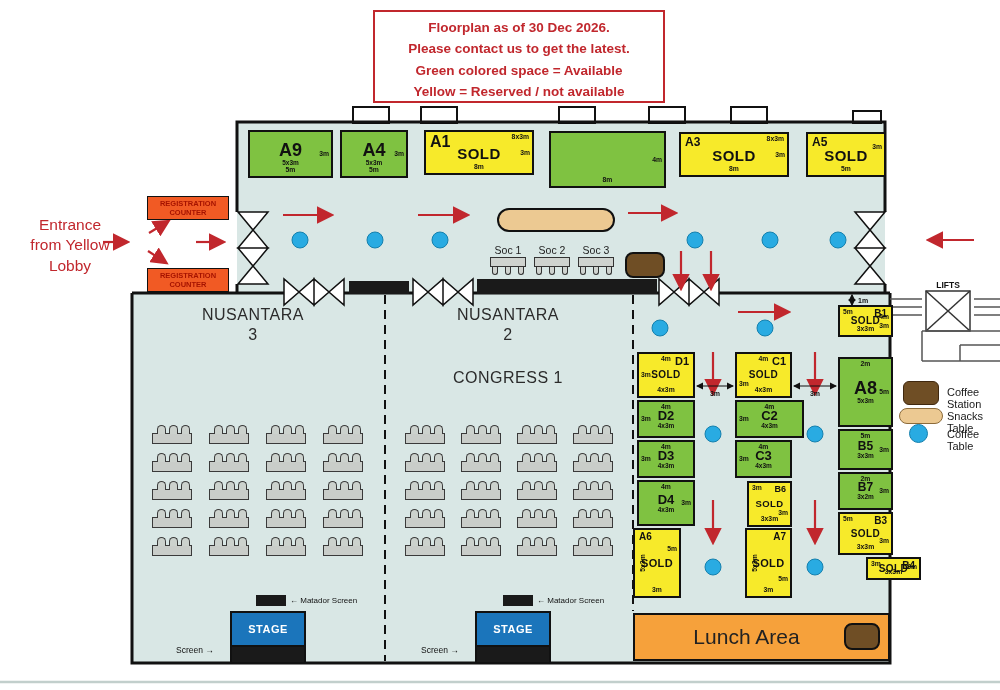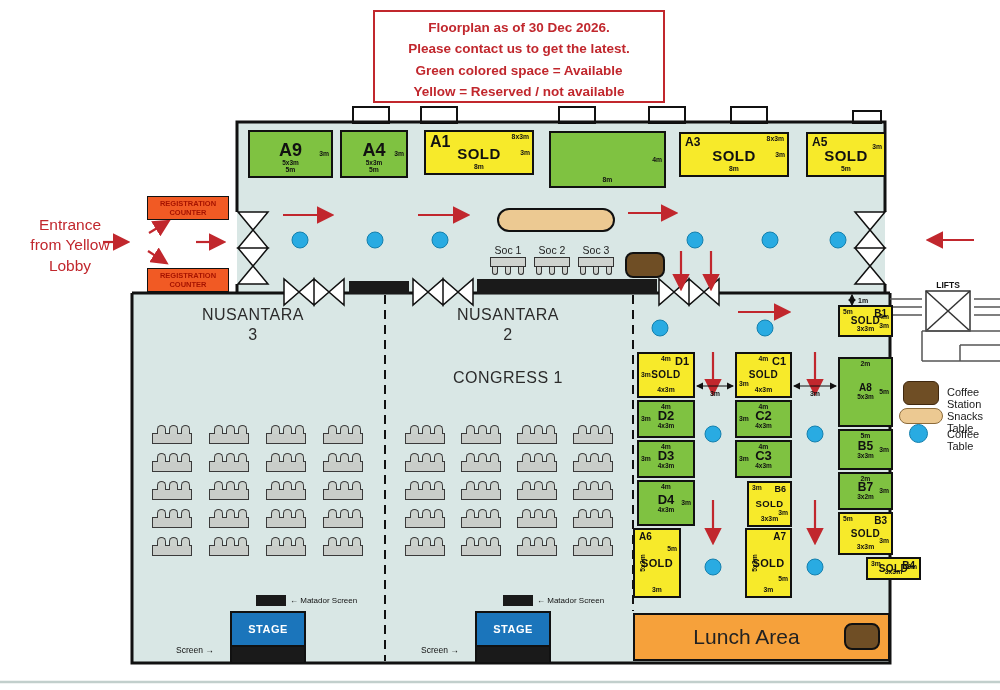--- a/index.html
+++ b/index.html
@@ -386,21 +386,21 @@
         <span class="sl lv">5x3m</span>
         <span class="sl bc">3m</span>
       </div>
       <div class="booth yellow" style="left: 735px; top: 352px; width: 57px; height: 46px; pointer-events: auto;">
         <span class="bname ntr" style="font-size:11px">C1</span>
         <span class="sold" style="font-size:10px">SOLD</span>
         <span class="sl tc">4m</span>
         <span class="sl l-dn">3m</span>
         <span class="sl bc">4x3m</span>
       </div>
-      <div class="booth green" style="left: 735px; top: 400px; width: 57px; height: 38px; pointer-events: auto; text-align: right;">
+      <div class="booth green" style="left: 735px; top: 400px; width: 69px; height: 38px; pointer-events: auto; text-align: right;">
         <span class="cwrap">
             <span class="bname" style="font-size:13px">C2</span>
           <span class="bsize">4x3m</span>
         </span>
         <span class="sl tc">4m</span>
         <span class="sl l">3m</span>
       </div>
       <div class="booth green" style="left: 735px; top: 440px; width: 57px; height: 38px; pointer-events: auto;">
         <span class="cwrap">
             <span class="bname" style="font-size:13px">C3</span>
@@ -426,21 +426,21 @@
       <div class="booth yellow" style="left: 838px; top: 305px; width: 55px; height: 32px; pointer-events: auto;">
         <span class="bname ntr" style="font-size:10px">B1</span>
         <span class="sold" style="font-size:10px">SOLD</span>
         <span class="sl tl">5m</span>
         <span class="sl r-up">4m</span>
         <span class="sl r-dn">3m</span>
         <span class="sl bc">3x3m</span>
       </div>
       <div class="booth green" style="left: 838px; top: 357px; width: 55px; height: 70px; pointer-events: auto;">
         <span class="cwrap">
-            <span class="bname" style="font-size:10px">A8</span>
+            <span class="bname" style="font-size:18px">A8</span>
           <span class="bsize">5x3m</span>
         </span>
         <span class="sl tc">2m</span>
         <span class="sl r">5m</span>
       </div>
       <div class="booth green" style="left: 838px; top: 429px; width: 55px; height: 41px; pointer-events: auto;">
         <span class="cwrap">
             <span class="bname" style="font-size:12px">B5</span>
           <span class="bsize">3x3m</span>
         </span>

